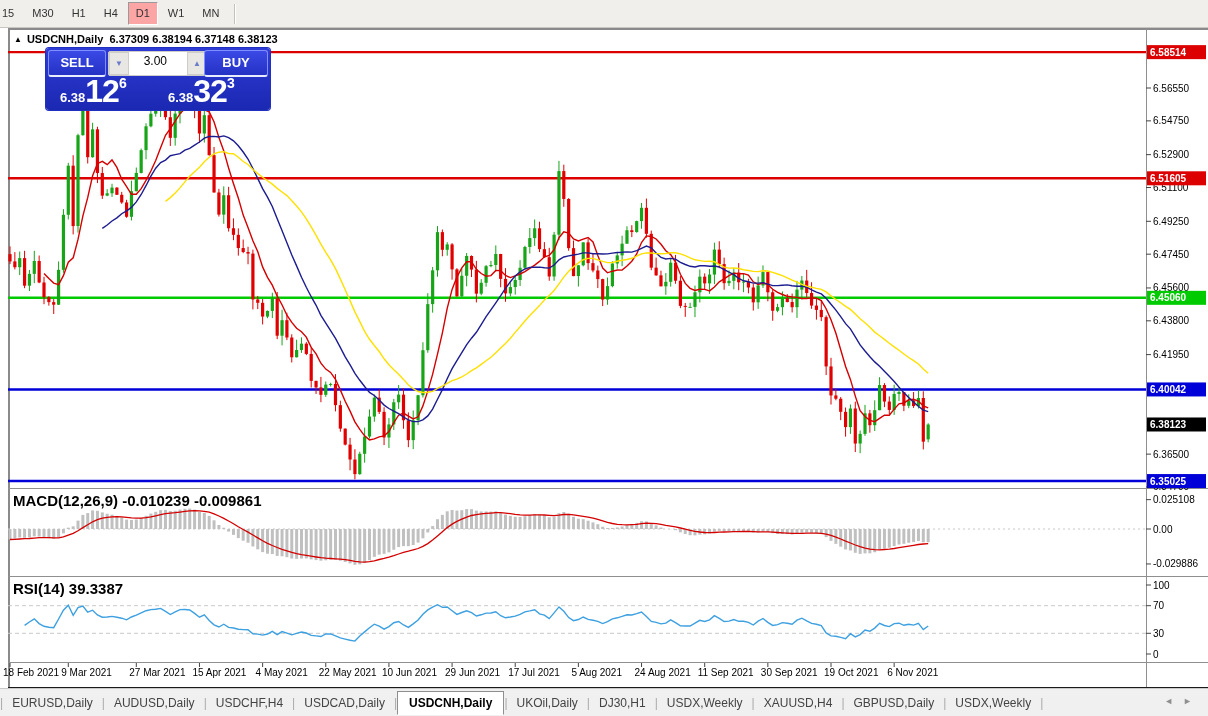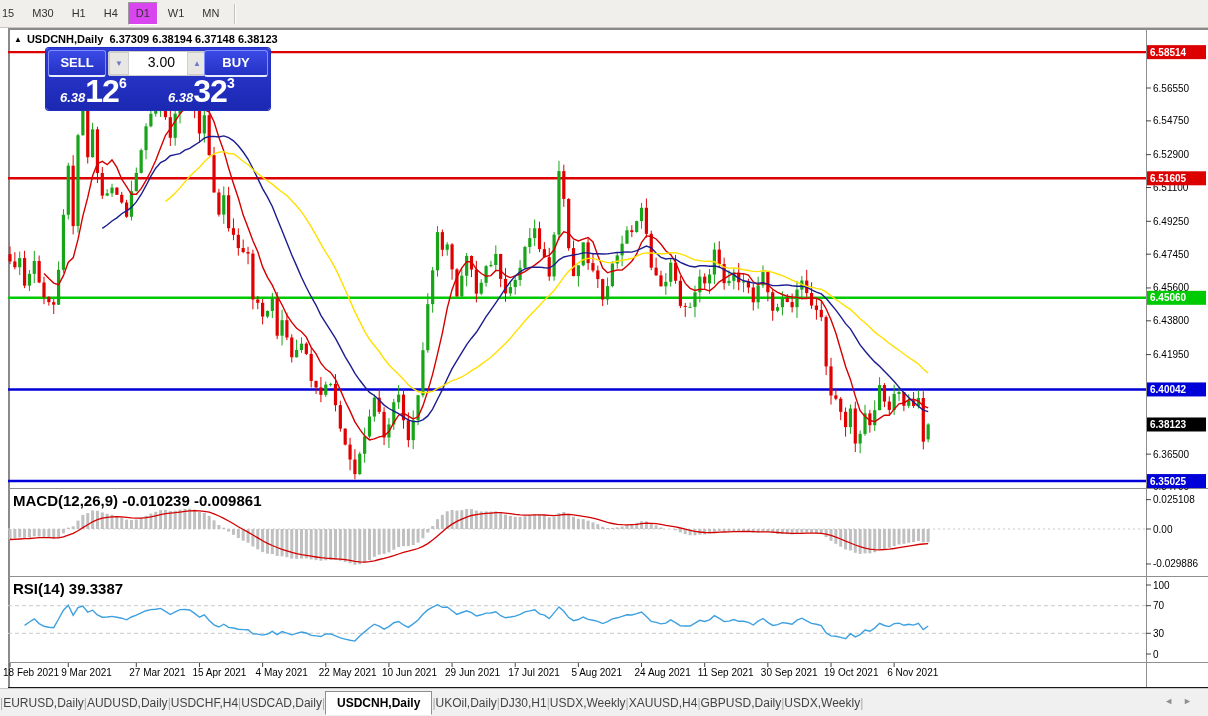--- a/index.html
+++ b/index.html
@@ -4,52 +4,52 @@
 <style>
   html,body{margin:0;padding:0;background:#fff;}
   .stage{position:relative;width:1208px;height:716px;background:#fff;overflow:hidden;
          font-family:"Liberation Sans",sans-serif;-webkit-font-smoothing:antialiased;}
   
   .toolbar{position:absolute;left:0;top:0;width:1208px;height:27px;background:#f1efec;
            border-bottom:1px solid #c9c6c2;display:flex;align-items:center;}
   .tfbtn{height:21px;line-height:21px;padding:0 7px;margin:0 1px;font-size:11px;color:#333;
          border:1px solid transparent;cursor:default;}
   .tfbtn.first{margin-left:-6px;}
-  .tfbtn.active{background:#d946ef;border-color:#9a9a9a #ffffff #ffffff #9a9a9a;}
+  .tfbtn.active{background:#fca5a5;border-color:#9a9a9a #ffffff #ffffff #9a9a9a;}
   .tb-sep{width:1px;height:20px;background:#c4c0bb;border-right:1px solid #fff;margin-left:6px;}
   
   .winframe{position:absolute;left:8px;top:28px;width:1200px;height:659px;border-left:2px solid #8a8a8a;border-top:2px solid #8a8a8a;box-sizing:border-box;background:#fff;}
   .chart-title{position:absolute;left:14px;top:33px;font-size:11px;font-weight:bold;color:#000;}
   .chart-title .mark{font-size:8px;position:relative;top:-1px;margin-right:5px;}
   .paneline{position:absolute;left:8px;width:1200px;height:0;border-top:1px solid #8f8f8f;}
   .vaxisline{position:absolute;left:1146px;top:28px;width:0;height:659px;border-left:1px solid #8f8f8f;}
   .svgwrap{position:absolute;left:0;top:0;}
   .ind-label{position:absolute;font-size:15px;color:#000;font-weight:bold;}
   
   .trade{position:absolute;left:10px;top:48px;width:224px;height:62px;border-radius:3px;
          background:linear-gradient(#2e3cd6,#1b28b2);box-shadow:0 0 0 1px #2230c0;margin-left:36px;}
   .tp-btn{position:absolute;top:2px;height:24px;border-radius:3px;background:linear-gradient(#3b4ae6,#2431c4);
           border:1px solid #7f8fff;color:#fff;font-size:13px;font-weight:bold;text-align:center;line-height:24px;cursor:pointer;}
   .tp-sell{left:2px;width:56px;border-bottom:2px solid #e8ecff;}
   .tp-buy{right:2px;width:62px;border-bottom:2px solid #e8ecff;}
   .tp-spin{position:absolute;left:62px;top:3px;width:98px;height:23px;background:#f2f0ee;border:1px solid #cfcdc9;
            border-radius:2px;display:flex;align-items:stretch;}
   .tp-spin .sbtn{width:18px;background:#e9e7e4;border:1px solid #cfcdc9;color:#6b7cc9;font-size:8px;
                  display:flex;align-items:center;justify-content:center;cursor:pointer;}
-  .tp-spin .val{flex:1;background:#fff;font-size:14px;color:#000;text-align:right;padding:2px 12px 0 0;}
+  .tp-spin .val{flex:1;background:#fff;font-size:12px;color:#000;text-align:right;padding:2px 20px 0 0;}
   .tp-price{position:absolute;bottom:3px;height:32px;color:#fff;white-space:nowrap;}
-  .tp-price .small{font-size:13px;font-weight:bold;vertical-align:baseline;font-style:italic;}
+  .tp-price .small{font-size:13px;font-weight:bold;vertical-align:baseline;}
   .tp-price .big{font-size:32px;font-weight:700;letter-spacing:-1px;vertical-align:baseline;line-height:30px;}
   .tp-price .sup{font-size:14px;font-weight:bold;vertical-align:14px;}
   .tp-price.sell{left:14px;}
   .tp-price.buy{left:122px;text-align:right;}
   
   .tabbar{position:absolute;left:0;top:688px;width:1208px;height:28px;background:#f0f0f0;
           border-top:1px solid #c9c9c9;display:flex;align-items:center;font-size:12px;color:#444;}
-  .tab{padding:4px 0;cursor:pointer;white-space:nowrap;}
+  .tab{padding:4px 9px;cursor:pointer;white-space:nowrap;}
   .tab.active{background:#fff;border:1px solid #8f8f8f;border-bottom-color:#fff;font-weight:bold;color:#000;padding:4px 11px;}
   .tab-sep{color:#aaa;font-size:12px;}
   .tab-arrows{position:absolute;right:6px;top:7px;color:#8f8f8f;font-size:9px;letter-spacing:10px;cursor:pointer;}
 </style>
 </head>
 <body>
 
 <div class="stage">
 
   <div class="toolbar">

